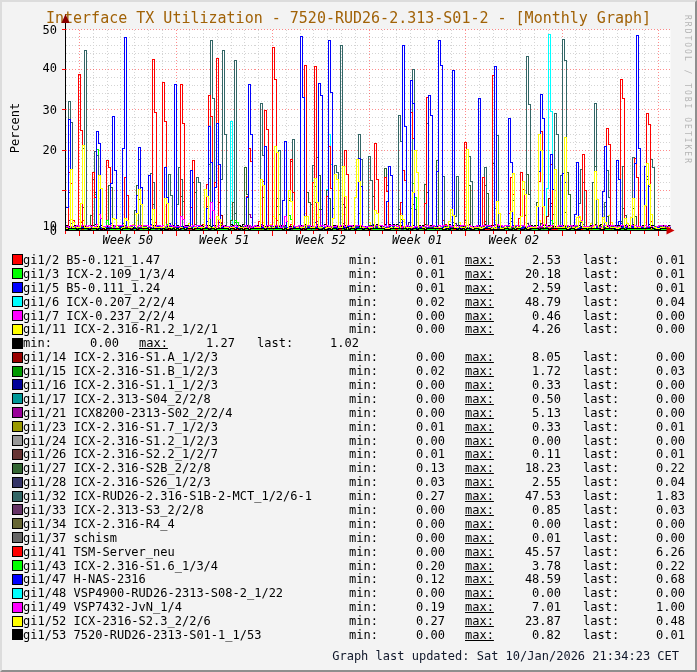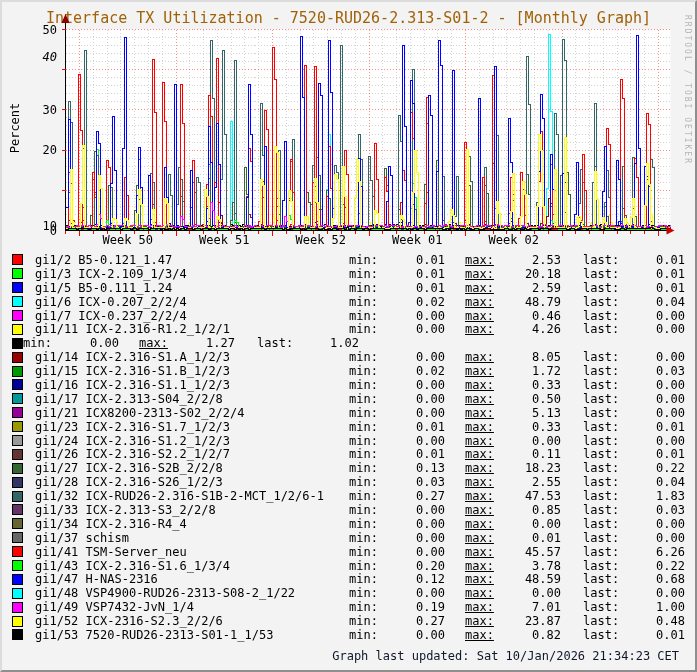--- a/index.html
+++ b/index.html
@@ -23,26 +23,26 @@
     position:absolute;left:-27px;top:119px;width:80px;text-align:center;
     transform:rotate(-90deg);font-size:12px;color:#000;
   }
   #plot-svg{position:absolute;left:0;top:0;}
   .ytick{
     position:absolute;left:13px;width:42px;text-align:right;
     font-size:12px;color:#000;line-height:12px;
   }
   .xtick{
     position:absolute;width:70px;text-align:center;top:232px;
-    font-size:12px;color:#000;line-height:12px;
+    font-size:12px;color:#000;line-height:12px;font-style:italic;
   }
   .legend{position:absolute;left:0;right:0;top:251px;}
   .lrow{display:flex;align-items:center;height:13.9px;font-size:12px;color:#000;padding-right:10px;}
   .sw{width:9px;height:9px;border:1px solid #000;margin-left:10px;flex:none;}
-  .lbl{margin-left:12px;flex:1;white-space:nowrap;overflow:hidden;}
+  .lbl{margin-left:0;flex:1;white-space:nowrap;overflow:hidden;}
   .k1{width:30px;flex:none;}
   .v1{width:66px;flex:none;text-align:right;}
   .g1{width:20px;flex:none;}
   .k2{width:30px;flex:none;text-decoration:underline;}
   .v2{width:66px;flex:none;text-align:right;}
   .g2{width:22px;flex:none;}
   .k3{width:38px;flex:none;}
   .v3{width:64px;flex:none;text-align:right;}
   .footer{
     position:absolute;top:647px;right:16px;font-size:12px;color:#0f172a;white-space:nowrap;
@@ -213,21 +213,21 @@
       <line x1="656.5000000000003" x2="656.5000000000003" y1="228.5" y2="233.5" stroke="#ff0000" stroke-width="1" shape-rendering="crispEdges"></line>
       <polygon points="63.5,12 59.5,21 67.5,21" fill="#8b0000"></polygon>
       <polygon points="672.5,228.5 664.5,224.5 664.5,232.5" fill="#cc0000"></polygon>
     </svg>
 
   <div id="yticks">
       <div class="ytick" style="top: 222.5px;">0</div>
       <div class="ytick" style="top: 182.3px; margin-top: 36px;">10</div>
       <div class="ytick" style="top: 142.1px;">20</div>
       <div class="ytick" style="top: 101.9px;">30</div>
-      <div class="ytick" style="top: 49px; font-style: italic;">40</div>
+      <div class="ytick" style="top: 60px;">40</div>
       <div class="ytick" style="top: 21.5px;">50</div>
     </div>
   <div id="xticks">
       <div class="xtick" style="left: 90.75px;">Week 50</div>
       <div class="xtick" style="left: 187.25px;">Week 51</div>
       <div class="xtick" style="left: 283.75px;">Week 52</div>
       <div class="xtick" style="left: 380.25px;">Week 01</div>
       <div class="xtick" style="left: 476.75px;">Week 02</div>
     </div>
 

